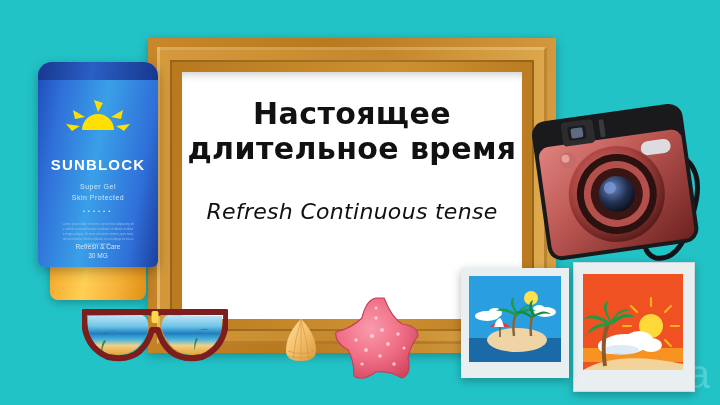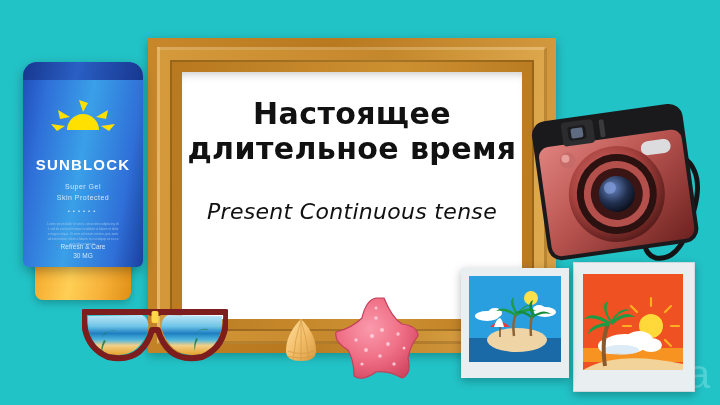--- a/index.html
+++ b/index.html
@@ -56,21 +56,21 @@
     max-width:330px;
   }
   .title-en{
     margin-top:32px;
     font-family:"DejaVu Sans", sans-serif;
     font-style:italic;font-weight:500;
     font-size:22px;color:#111;text-align:center;letter-spacing:.3px;
   }
 
   
-  .tube{position:absolute;left:23px;top:62px;width:108px;height:238px;z-index:8;border-radius:19px;}
+  .tube{position:absolute;left:38px;top:62px;width:108px;height:238px;z-index:8;border-radius:19px;}
   .tube .cap{
     position:absolute;left:12px;bottom:0;width:96px;height:66px;
     border-radius:4px 4px 8px 8px;
     background:linear-gradient(100deg,#f2a427 0%,#ffcf55 40%,#f7b23a 70%,#e08f14 100%);
     box-shadow:0 3px 8px rgba(0,0,0,.25);
   }
   .tube .body{
     position:absolute;left:0;top:0;width:120px;height:205px;
     border-radius:14px 14px 6px 6px;
     background:linear-gradient(100deg,#1f4bb8 0%,#2f6fd8 18%,#3aa0e8 48%,#2f6fd8 80%,#1b3f9e 100%);
@@ -129,21 +129,21 @@
 <body>
 
 <div class="stage">
 
   <div class="frame">
     <div class="bevel1"></div>
     <div class="bevel2"></div>
     <div class="canvas">
       <div class="canvas-inner">
         <div class="title-ru">Настоящее длительное время</div>
-        <div class="title-en">Present Continuous tense</div>
+        <div class="title-en">Refresh Continuous tense</div>
       </div>
     </div>
   </div>
 
   <div class="tube">
     <div class="cap"></div>
     <div class="body">
       <div class="shoulder"></div>
       <svg class="sun-logo" width="66" height="42" viewBox="0 0 66 42">
         <g fill="#ffe000">

